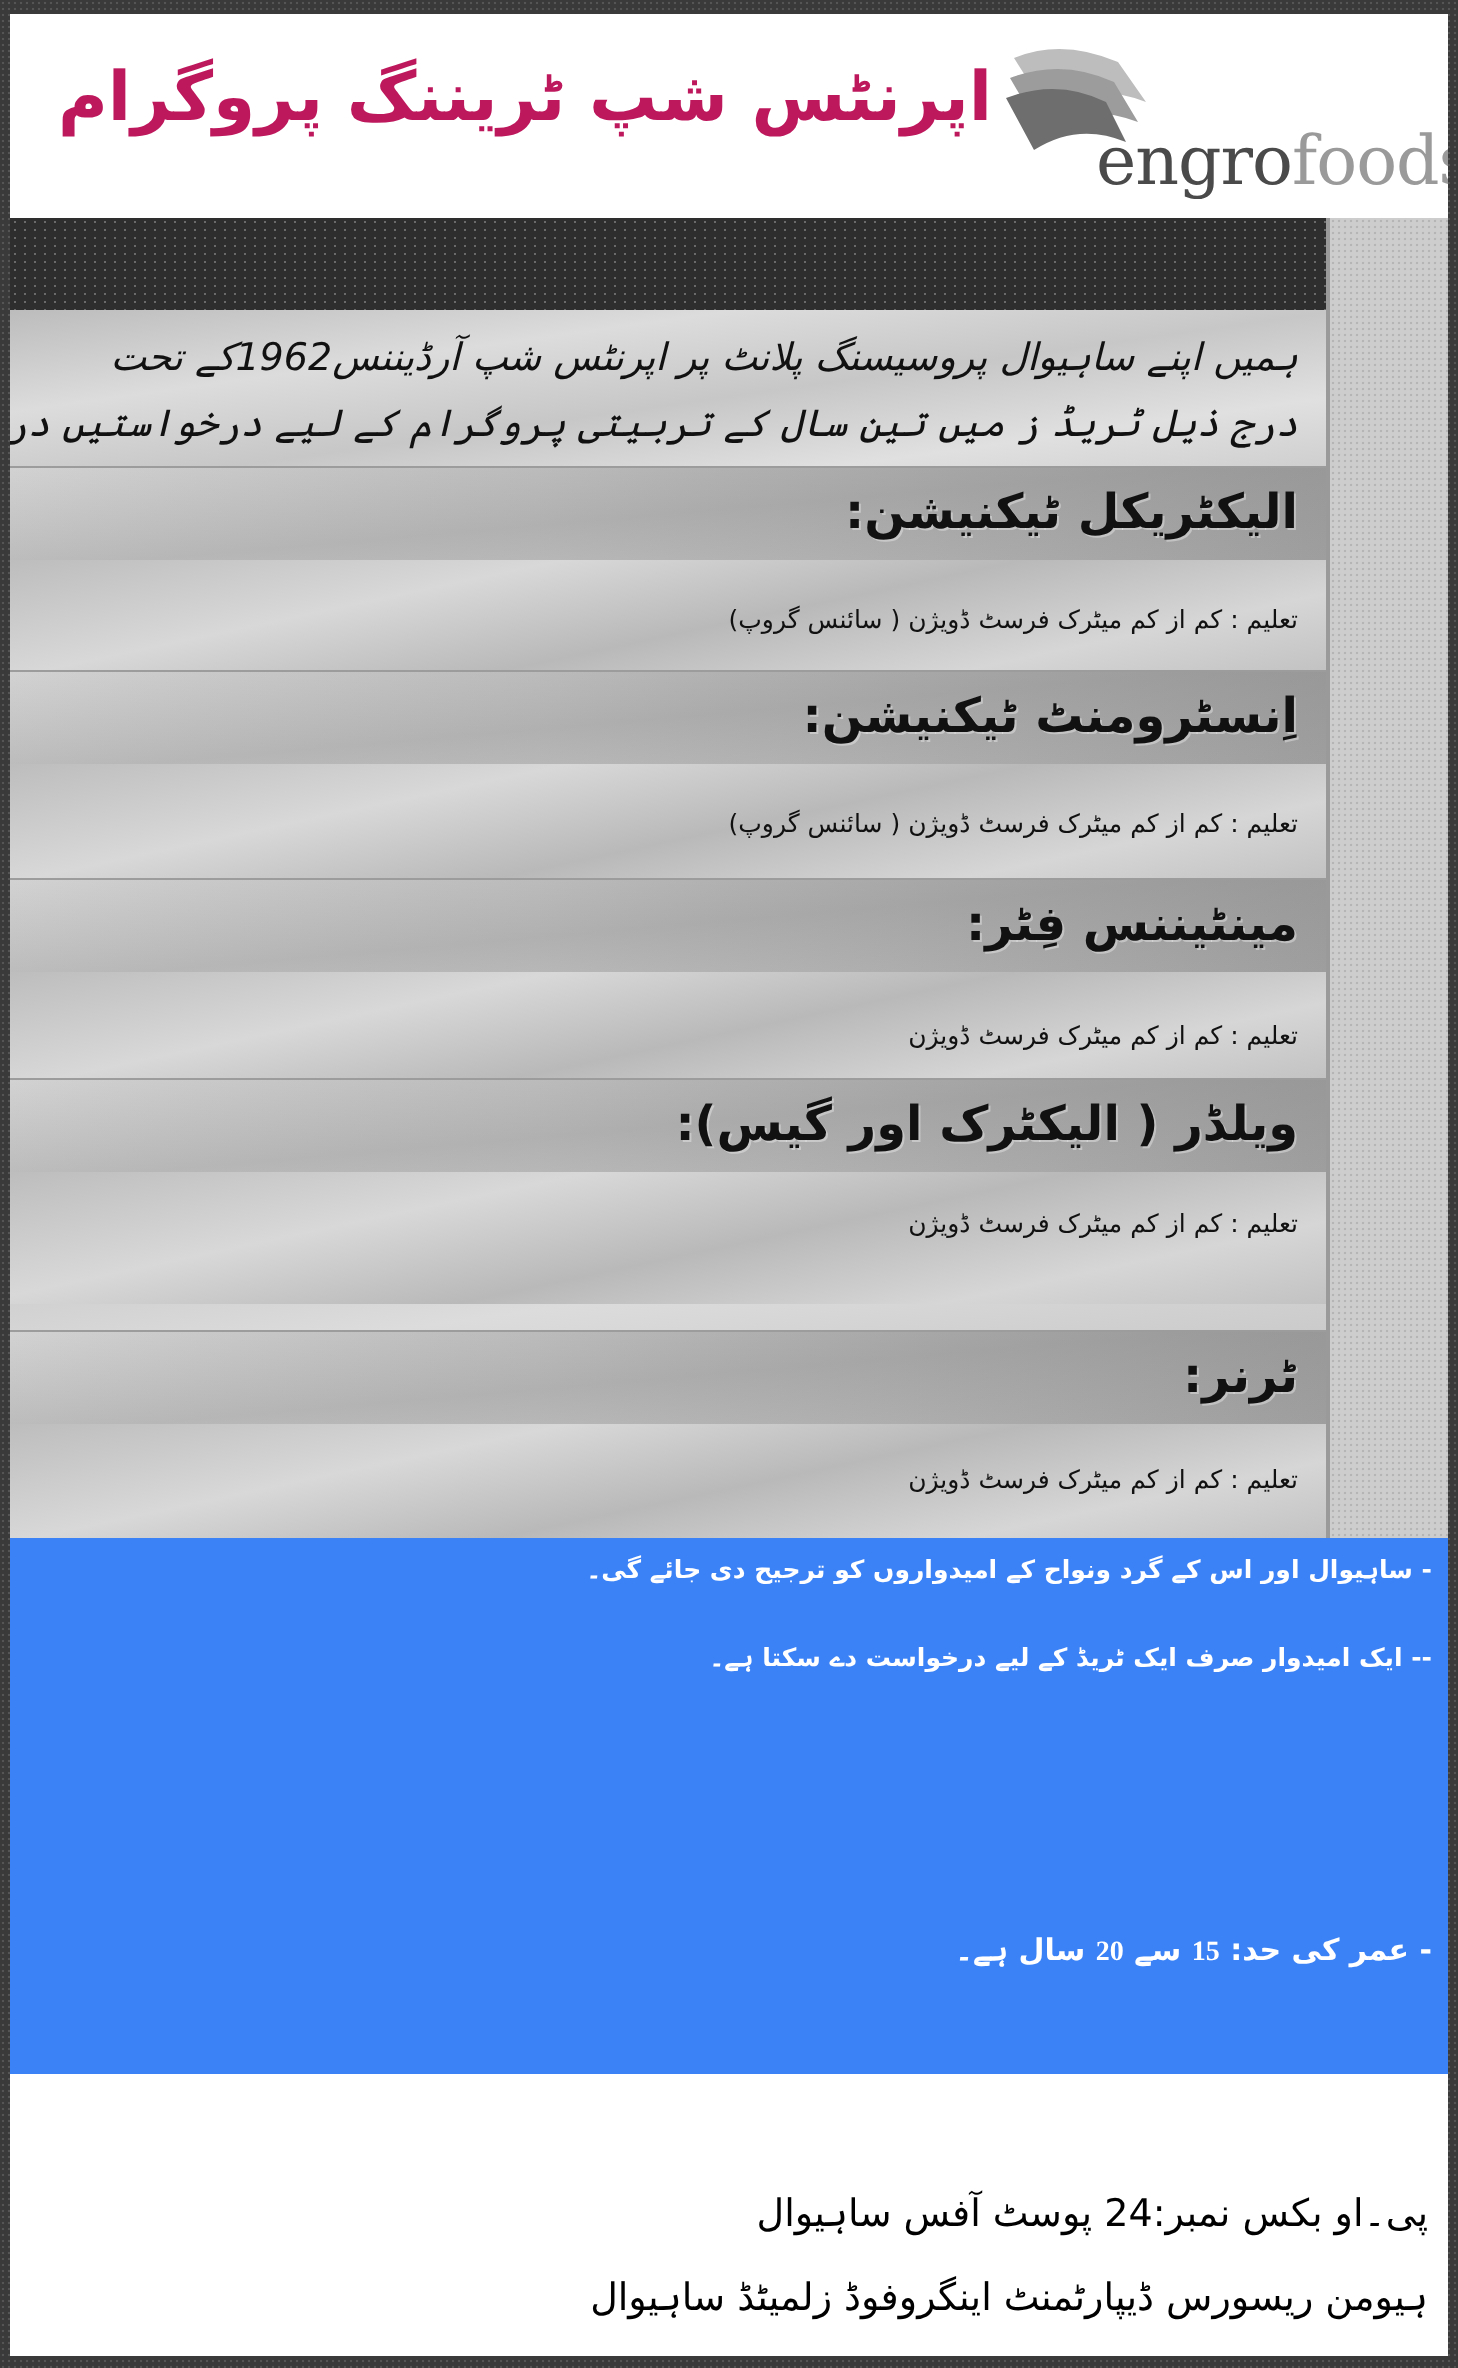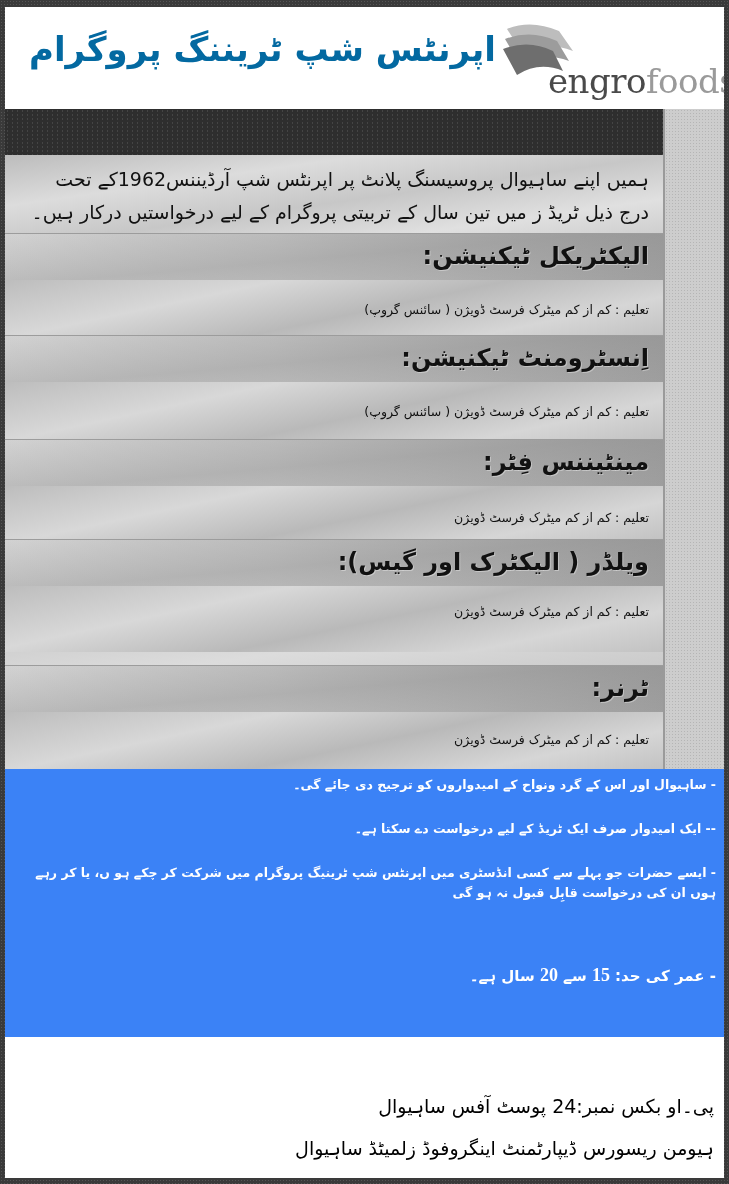--- a/index.html
+++ b/index.html
@@ -18,21 +18,21 @@
       overflow: hidden;
     }
 
     
     .header {
       position: absolute; left: 0; top: 0; width: 719px; height: 102px; background: #fff;
     }
     .title {
       position: absolute; left: 24px; top: 22px;
       font-family: "DejaVu Sans", sans-serif; font-weight: bold;
-      font-size: 34px; color: #0369a1; direction: rtl; white-space: nowrap;
+      font-size: 34px; color: #be185d; direction: rtl; white-space: nowrap;
       letter-spacing: 0.5px;
     }
     .logo { position: absolute; left: 486px; top: 6px; width: 230px; height: 92px; }
     .logo-mark { position: absolute; left: 10px; top: 8px; width: 80px; height: 60px; }
     .logo-text {
       position: absolute; left: 57px; top: 48px;
       font-family: "DejaVu Serif", serif; font-size: 34px; white-space: nowrap;
       letter-spacing: -0.5px;
     }
     .logo-engro { color: #4a4a4a; }
@@ -82,35 +82,35 @@
       position: absolute; right: 14px;
       font-size: 12.5px; color: #111; white-space: nowrap;
     }
 
     .intro {
       position: absolute; left: 0; top: 0; width: 658px; height: 78px;
       background: linear-gradient(172deg, #bcbcbc 0%, #dcdcdc 30%, #c7c7c7 55%, #e0e0e0 80%, #cfcfcf 100%);
       direction: rtl; padding: 8px 14px 0 10px;
     }
     .intro p {
-      font-size: 19px; line-height: 33px; color: #111; white-space: nowrap;
+      font-size: 19px; line-height: 33px; color: #111; white-space: nowrap; font-style: italic;
     }
 
     
     .notes {
       position: absolute; left: 0; top: 762px; width: 719px; height: 268px;
       background: #3b82f6; direction: rtl;
     }
     .note {
       position: absolute; right: 8px; color: #fff; font-weight: bold;
       font-size: 12.5px; white-space: nowrap; line-height: 20px;
     }
     .note.wrap { white-space: normal; width: 705px; }
     .note.big { font-size: 15px; }
-    .note .num { font-family: "Liberation Serif", serif; font-size: 18px; }
+    .note .num { font-family: "Liberation Serif", serif; font-size: 14px; }
 
     
     .footer {
       position: absolute; left: 0; top: 1030px; width: 719px; height: 141px;
       background: #fff; direction: rtl;
     }
     .footer-line {
       position: absolute; right: 10px; color: #000; white-space: nowrap;
     }
     .footer-line.l1 { top: 12px; font-size: 14px; }
@@ -179,21 +179,20 @@
         <div class="band"></div>
         <div class="body" style="height:58px;"></div>
         <div class="heading">ٹرنر:</div>
         <div class="edu" style="top:66px;">تعلیم : کم از کم میٹرک فرسٹ ڈویژن</div>
       </div>
     </div>
 
     <div class="notes">
       <div class="note" style="top:6px;">- ساہیوال اور اس کے گرد ونواح کے امیدواروں کو ترجیح دی جائے گی۔</div>
       <div class="note" style="top:50px;">-- ایک امیدوار صرف ایک ٹریڈ کے لیے درخواست دے سکتا ہے۔</div>
-      <div class="note wrap" style="top:94px;">- ایسے حضرات جو پہلے سے کسی انڈسٹری میں اپرنٹس شپ ٹرینیگ پروگرام میں شرکت کر چکے ہو ں، یا کر رہے ہوں ان کی درخواست قابِل قبول نہ ہو  گی</div>
       <div class="note big" style="top:196px;">
         <span>- عمر کی حد: </span><span class="num">15</span><span> سے </span><span class="num">20</span><span> سال ہے۔</span>
       </div>
     </div>
 
     <div class="footer">
       <div class="footer-line l2">پی۔او  بکس نمبر:24 پوسٹ آفس ساہیوال</div>
       <div class="footer-line l3">ہیومن ریسورس ڈیپارٹمنٹ اینگروفوڈ زلمیٹڈ ساہیوال</div>
     </div>
 

